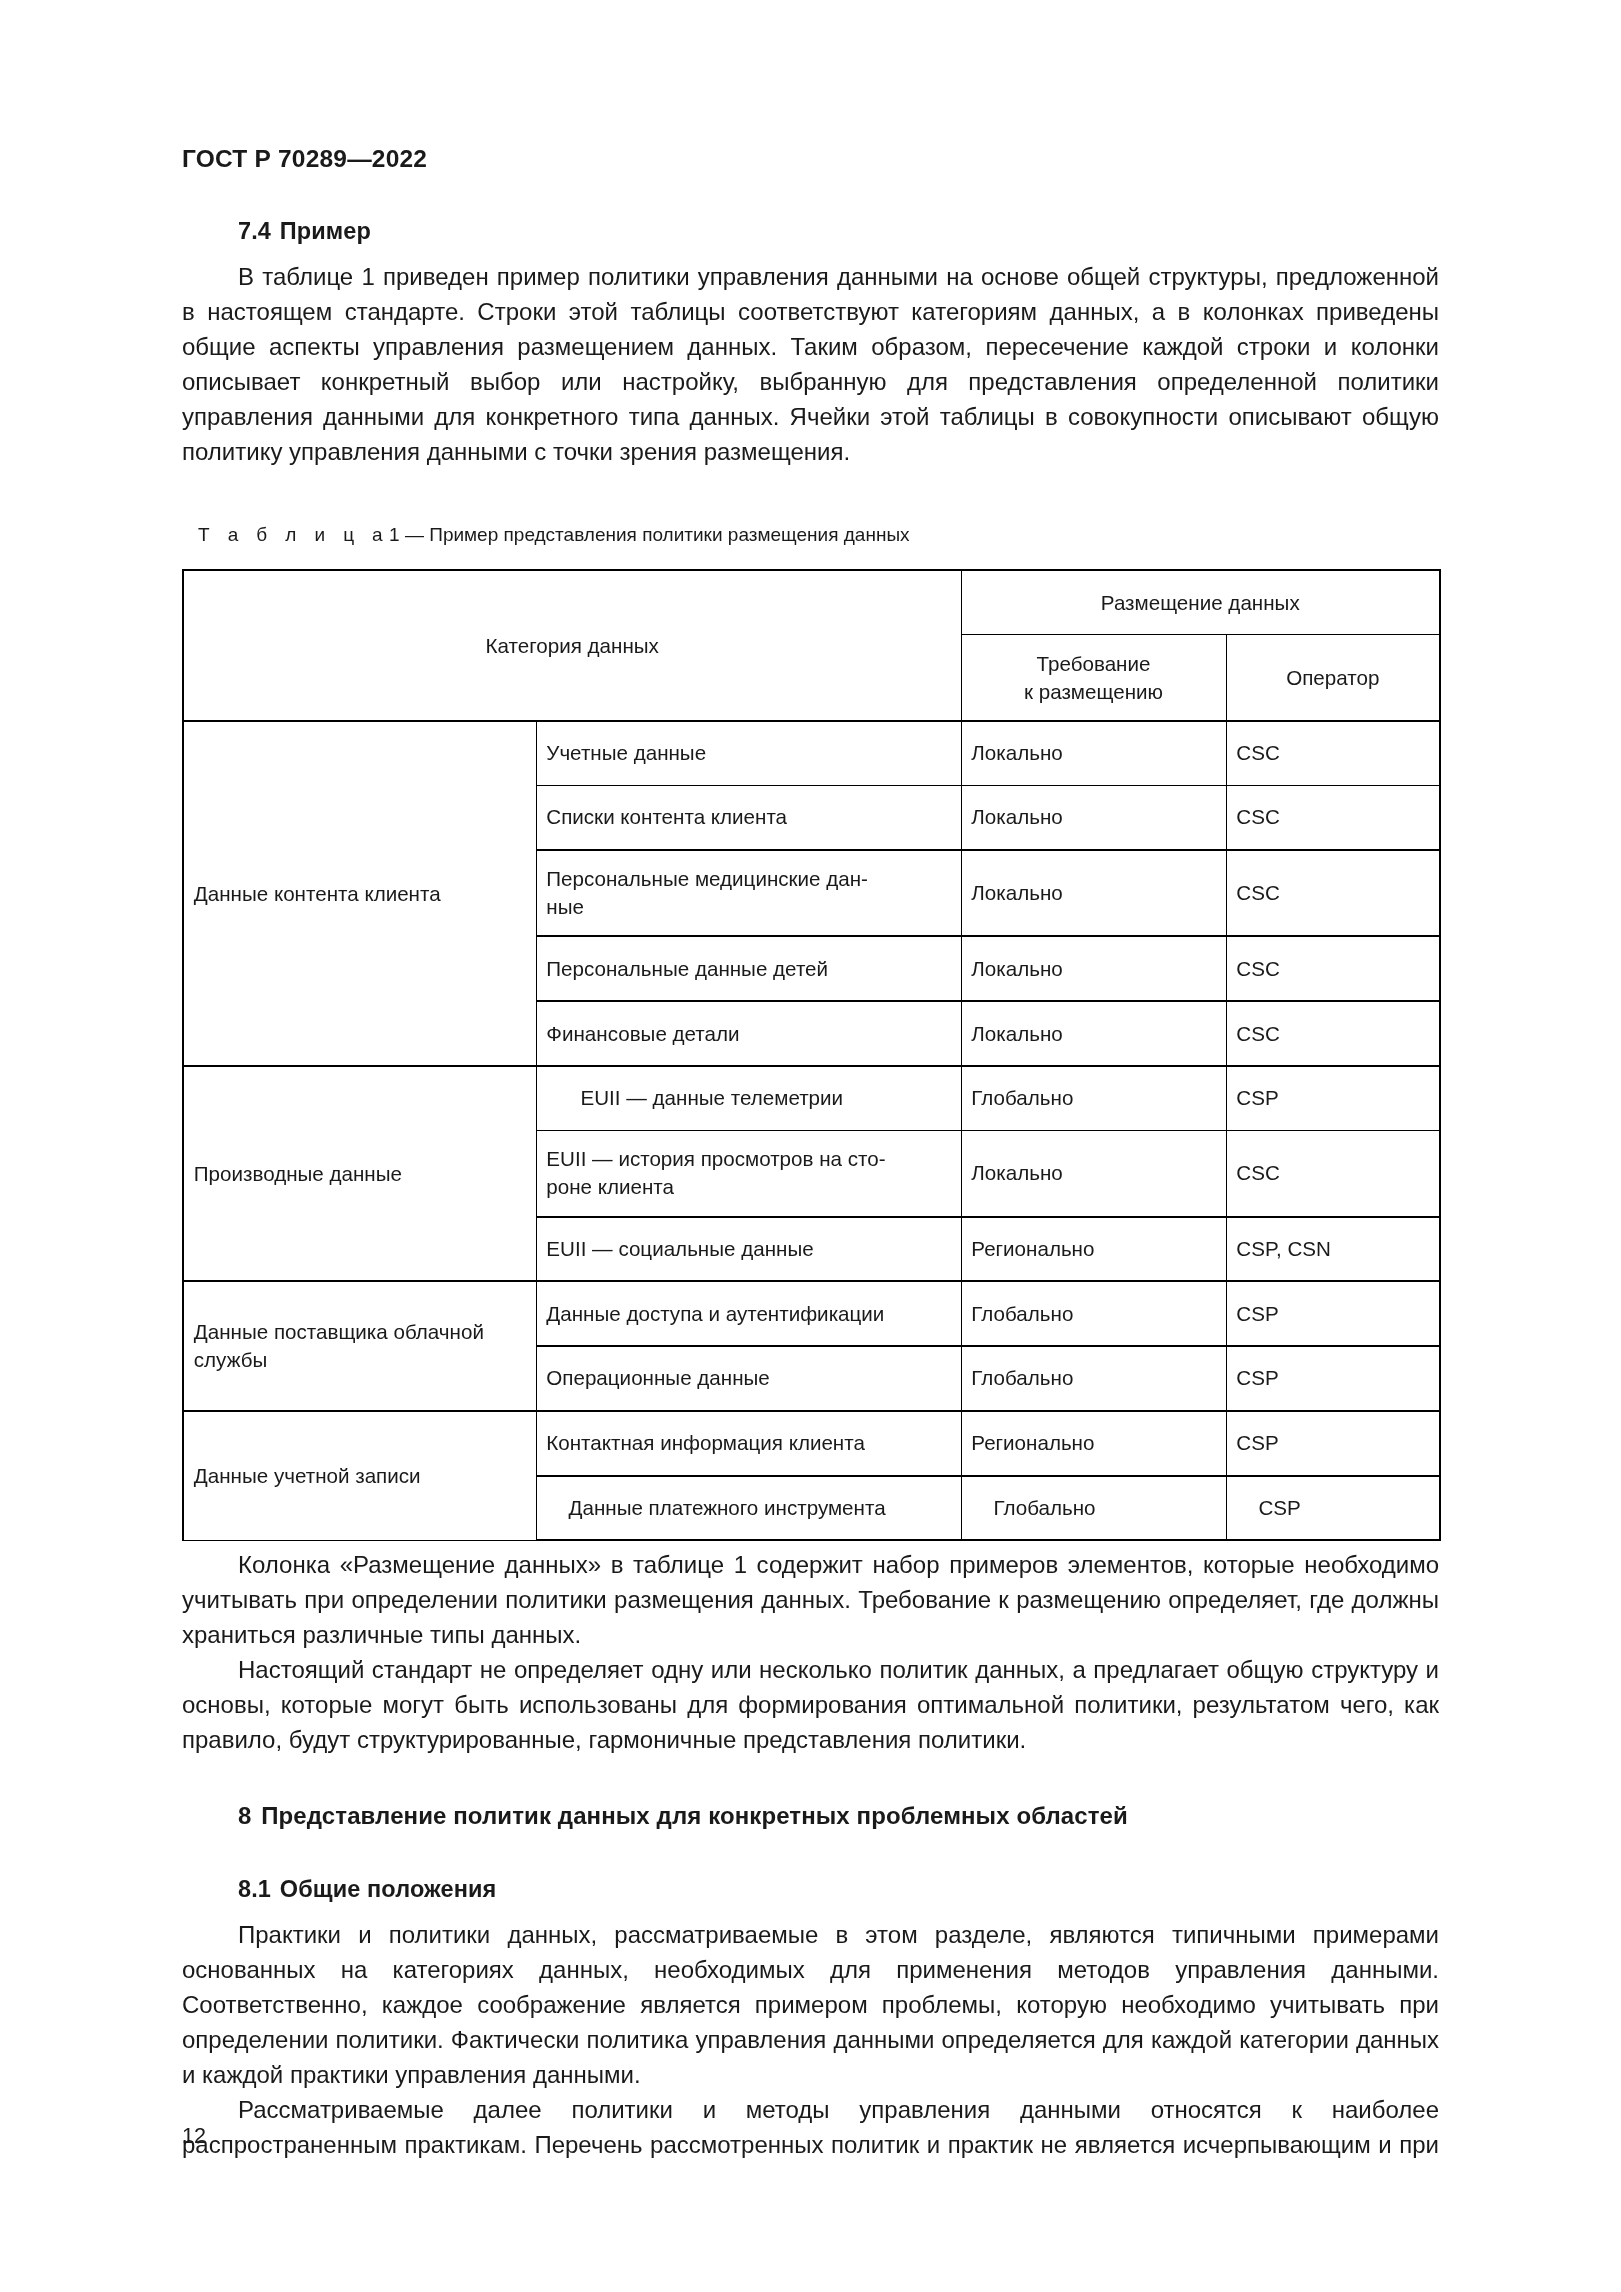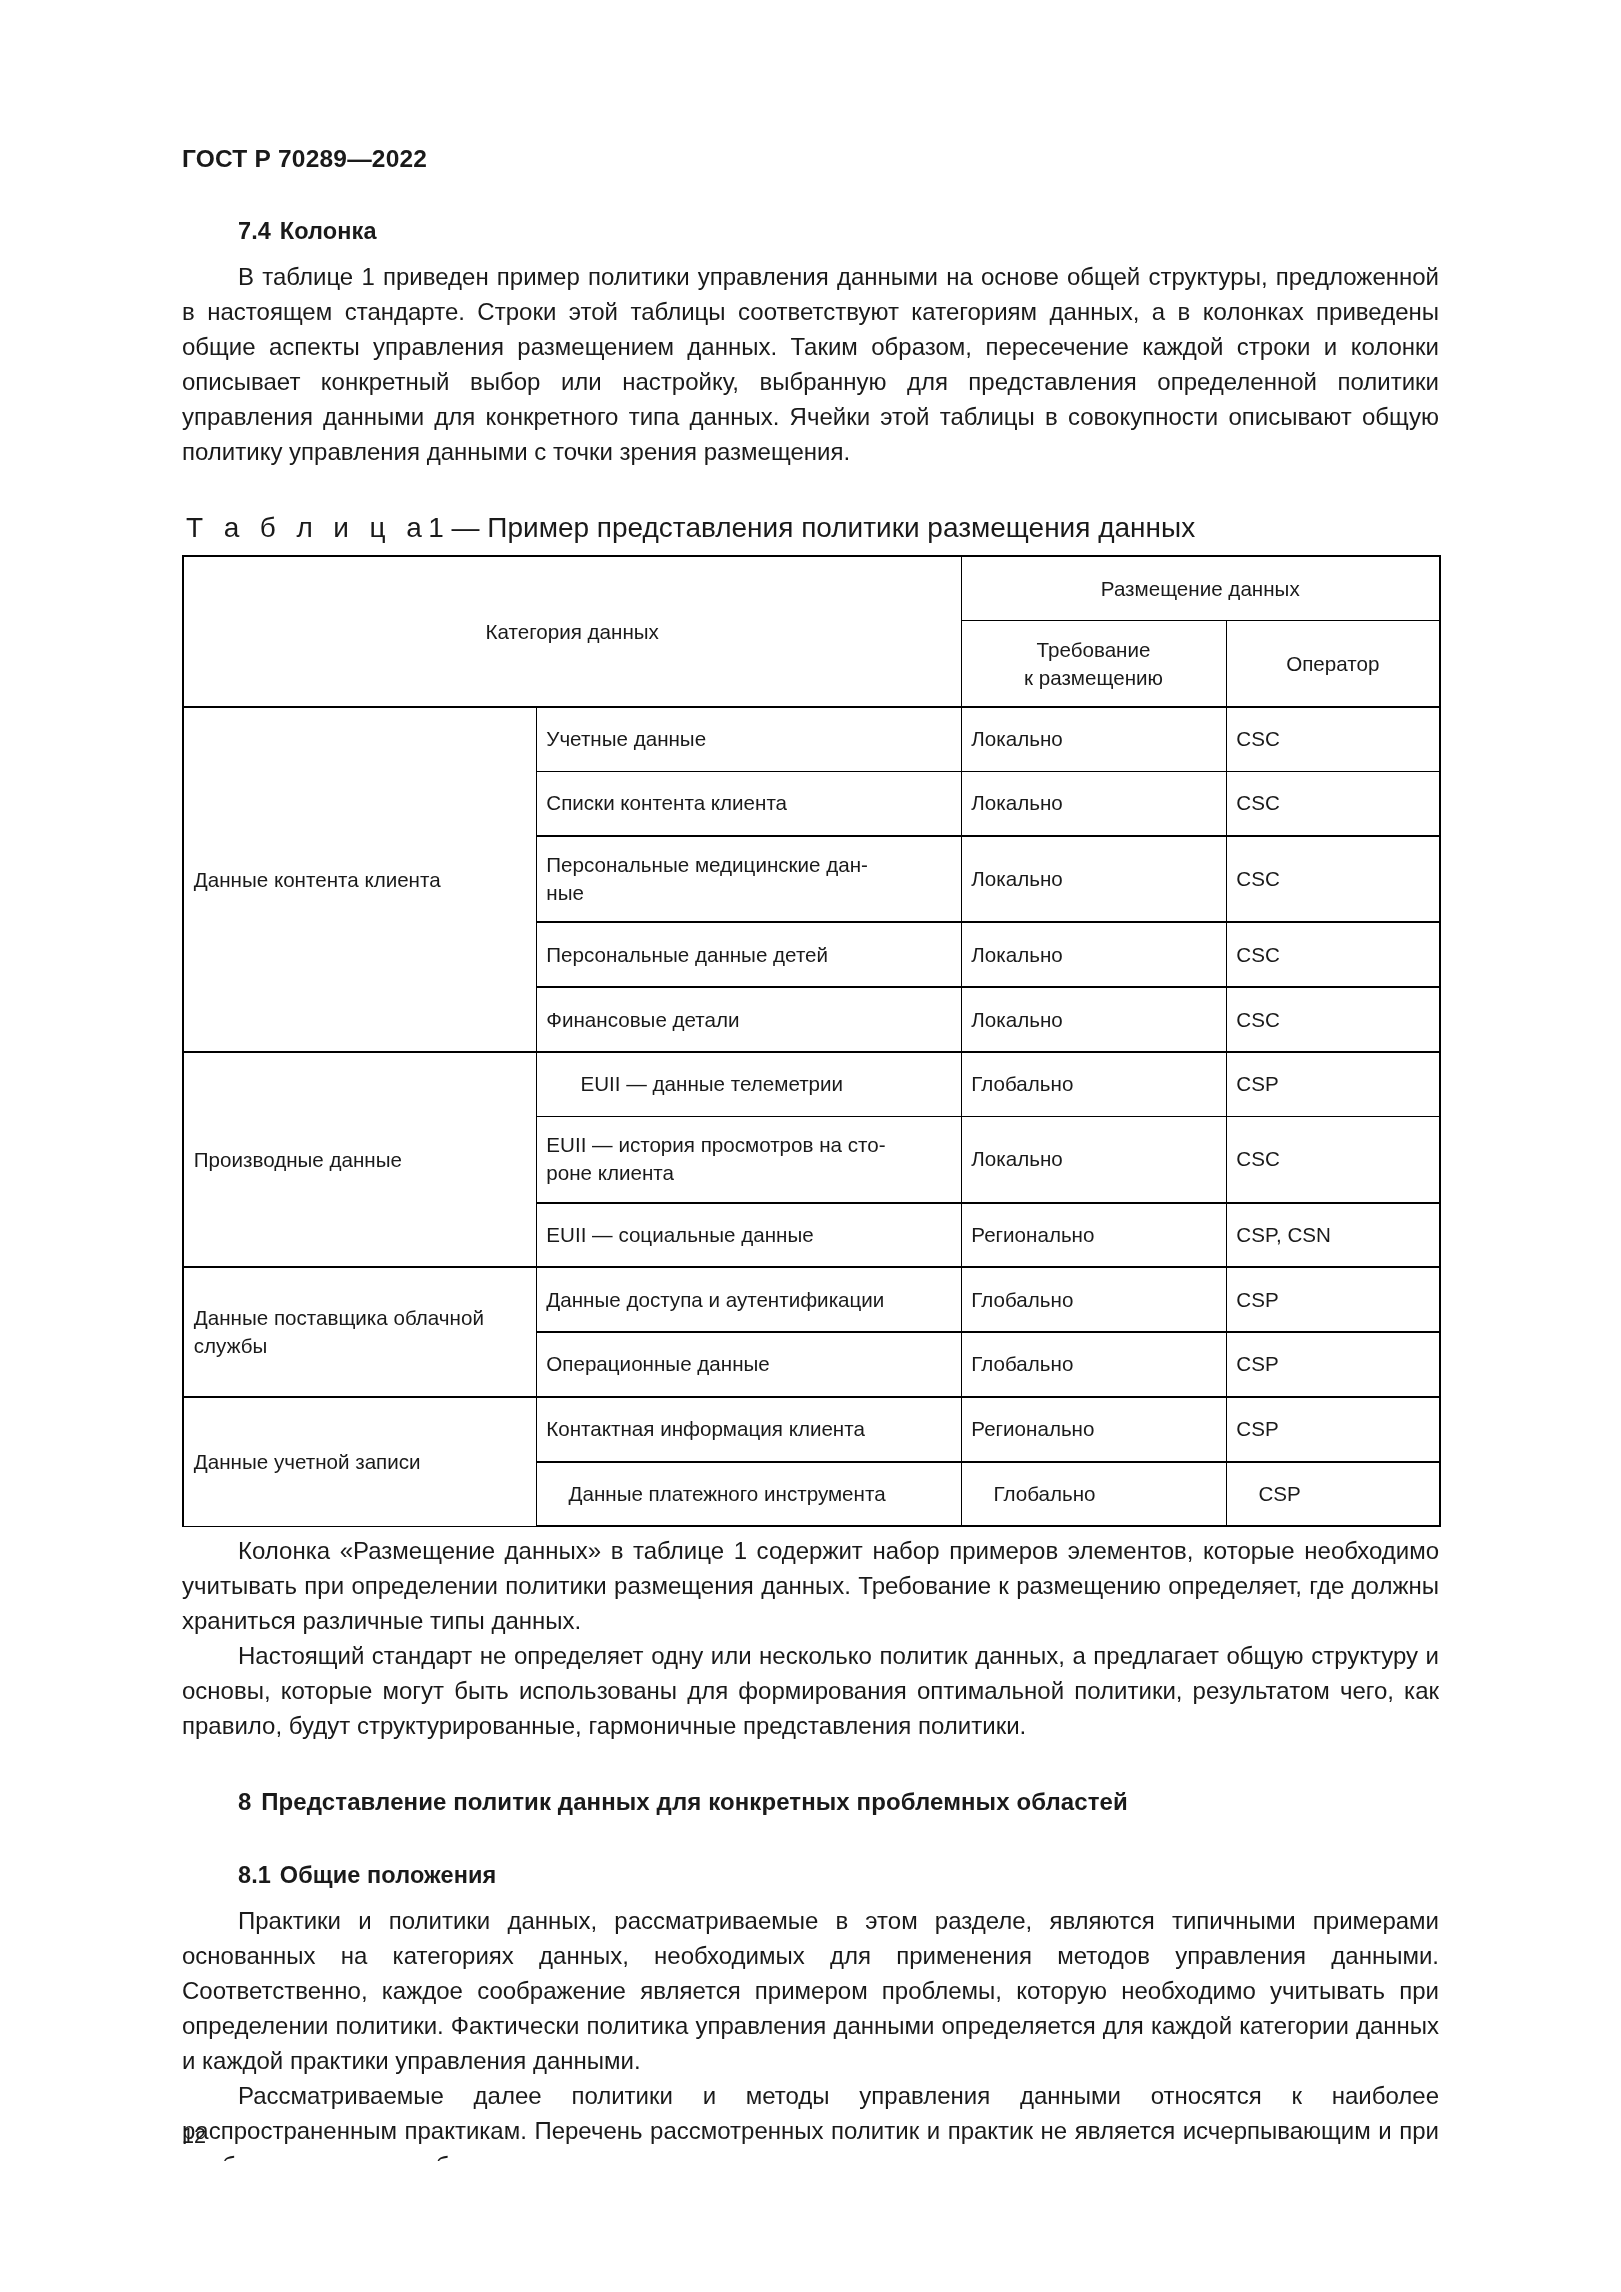--- a/index.html
+++ b/index.html
@@ -63,22 +63,22 @@
     line-height: 35px;
     margin: 0;
     text-align: justify;
     text-justify: inter-word;
     hyphens: manual;
   }
   p.body.indent { text-indent: 56px; }
 
   
   .table-caption {
-    font-size: 28px;
-    margin: 4px;
+    font-size: 19px;
+    margin: 16px;
     white-space: nowrap;
   }
   .table-caption .spaced {
     letter-spacing: 6.4px;
   }
 
   
   table.gost {
     border-collapse: collapse;
     width: 1257px;
@@ -126,21 +126,21 @@
 </head>
 <body>
 
 <div class="page">
 
   <div class="running-head">ГОСТ Р 70289—2022</div>
 
   <div class="content" style="top:218px;">
 
     <h3 class="h-sub">
-      <span class="num">7.4</span><span>Колонка</span>
+      <span class="num">7.4</span><span>Пример</span>
     </h3>
 
     <p class="body indent">В таблице 1 приведен пример политики управления данными на основе общей структуры, предложенной в настоящем стандарте. Строки этой таблицы соответствуют категориям данных, а в колонках приведены общие аспекты управления размещением данных. Таким образом, пересечение каждой строки и колонки описывает конкретный выбор или настройку, выбранную для представления определенной политики управления данными для конкретного типа данных. Ячейки этой таблицы в совокупности описывают общую политику управления данными с точки зрения размещения.</p>
 
     <div class="gap-intro"></div>
 
     <p class="table-caption">
       <span class="spaced">Т а б л и ц а</span><span>1</span>
       <span>—</span>
       <span>Пример представления политики размещения данных</span>

